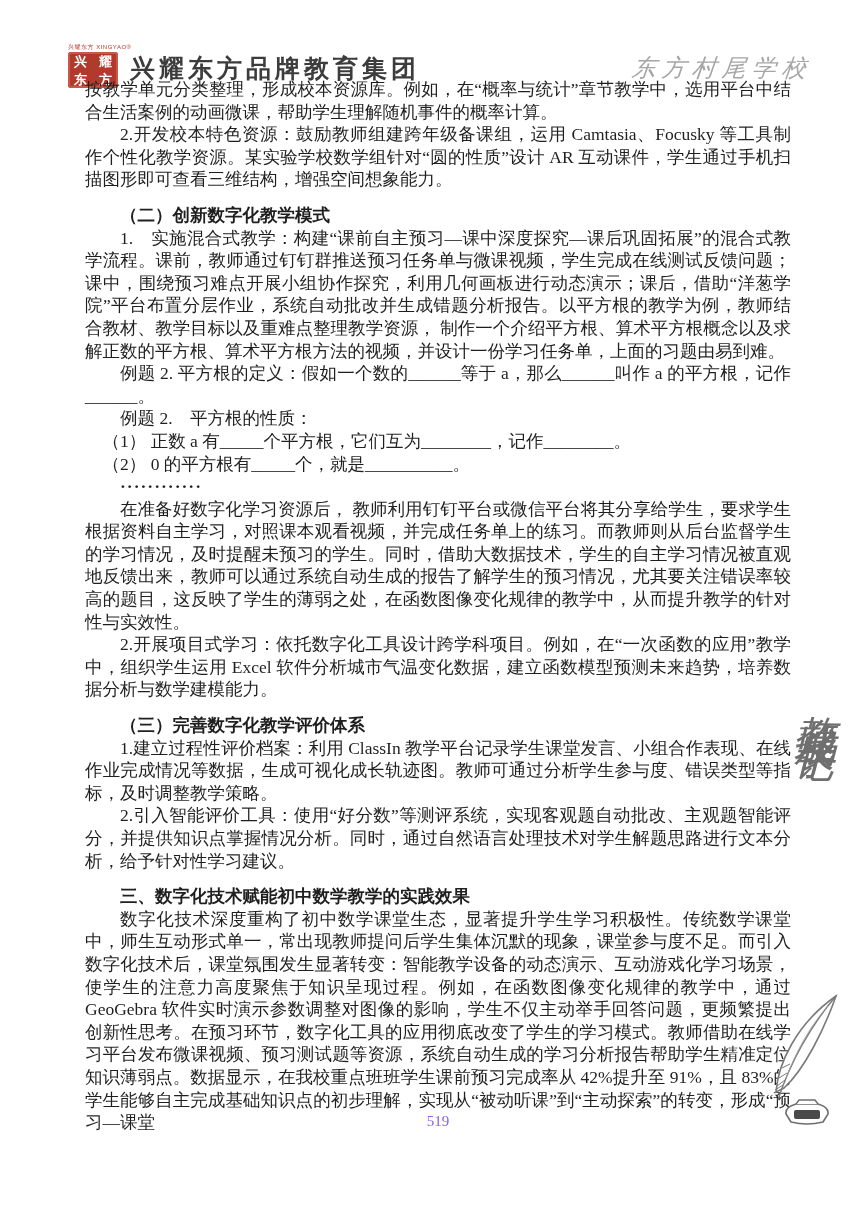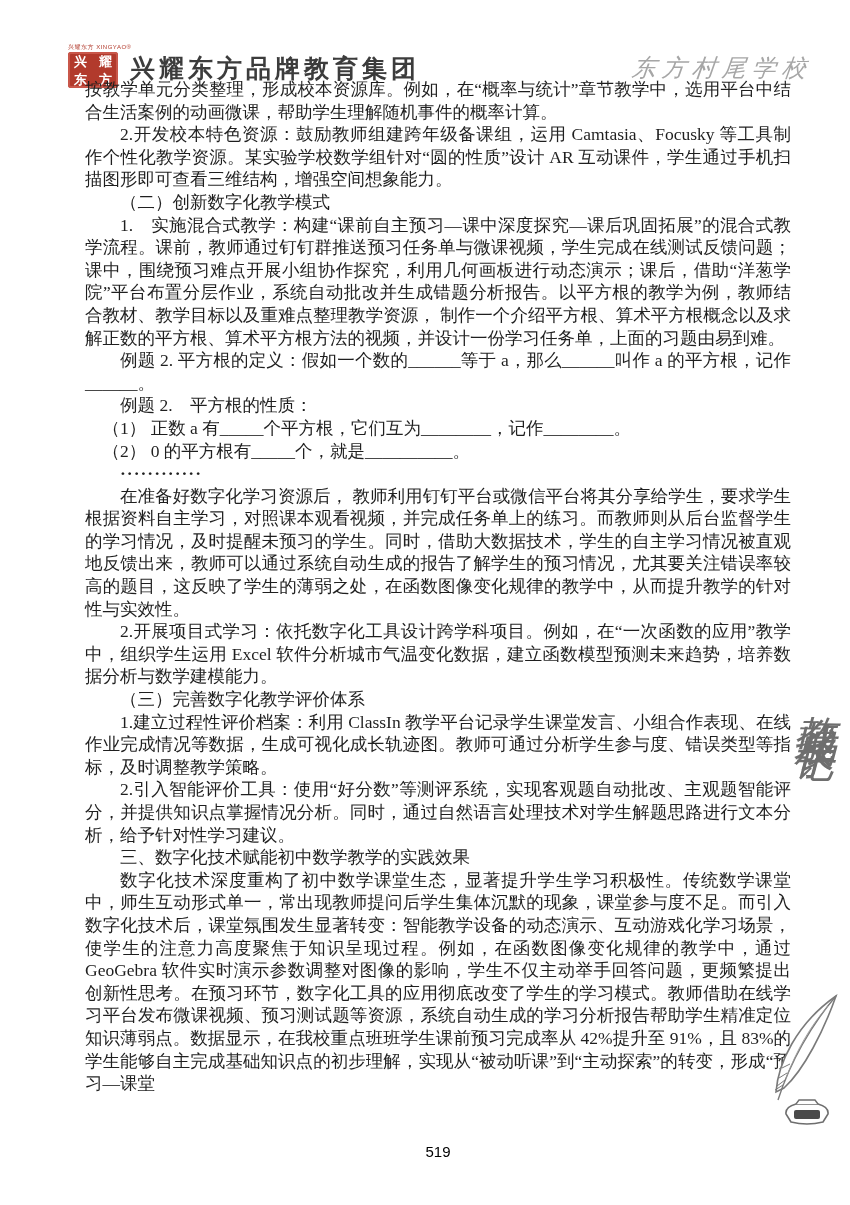--- a/index.html
+++ b/index.html
@@ -43,39 +43,39 @@
     letter-spacing: 6px; white-space: nowrap;
     transform: skewX(-6deg);
   }
   
   .content {
     position: absolute; left: 85px; top: 78px; width: 706px;
     font-size: 17.5px; line-height: 22.6px; color: #1f1f1f;
     text-align: justify;
   }
   .content p { margin: 0; }
-  .content p.bold { font-weight: normal; }
+  .content p.bold { font-weight: bold; margin-top: 13px; }
   .content p.indent-std  { text-indent: 2em; }
   .content p.indent-small{ text-indent: 1em; }
   .content p.indent-none { text-indent: 0; }
   .content p.dots { letter-spacing: 1px; font-weight: bold; }
   
   .side-calligraphy {
     position: absolute; right: 12px; top: 684px;
     writing-mode: vertical-rl;
     font-size: 41px; line-height: 46px; letter-spacing: 5px;
     color: #6f6f6f; font-style: italic; font-weight: 500;
     transform: rotate(0.5deg);
   }
   .quill-wrap { position: absolute; right: 4px; top: 990px; width: 92px; height: 136px; }
   
   .footer-page {
-    position: absolute; left: 85px; top: 1143px; width: 706px;
-    text-align: center; font-size: 15px; color: #000000;
-    font-family: Liberation Sans, sans-serif;
+    position: absolute; left: 85px; top: 1113px; width: 706px;
+    text-align: center; font-size: 15px; color: #8b5cf6;
+    font-family: Liberation Serif, serif;
   }
 </style>
 </head>
 <body>
 
 <div class="page">
 
   <div class="header">
     <div class="logo">
       <div class="seal-caption">兴耀东方 XINGYAO®</div>

